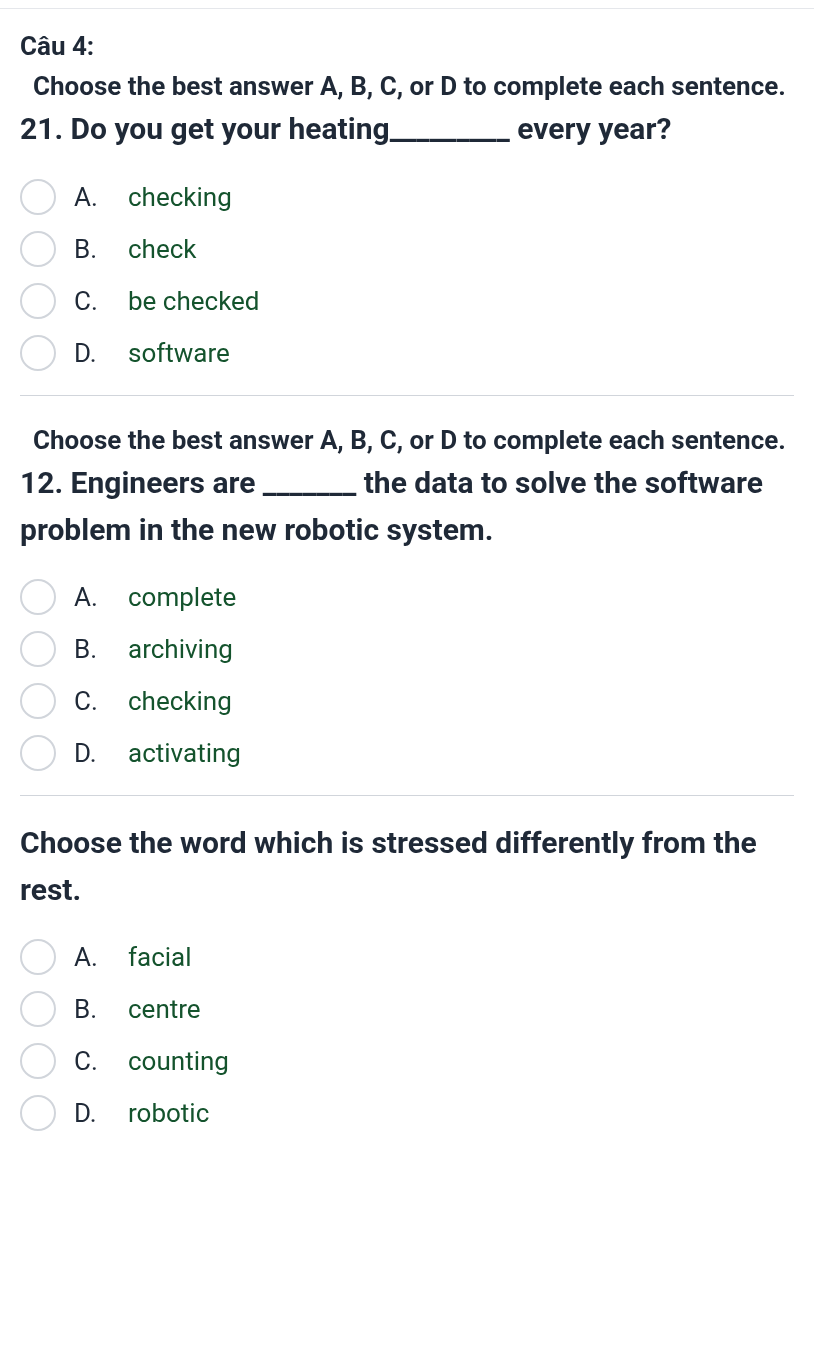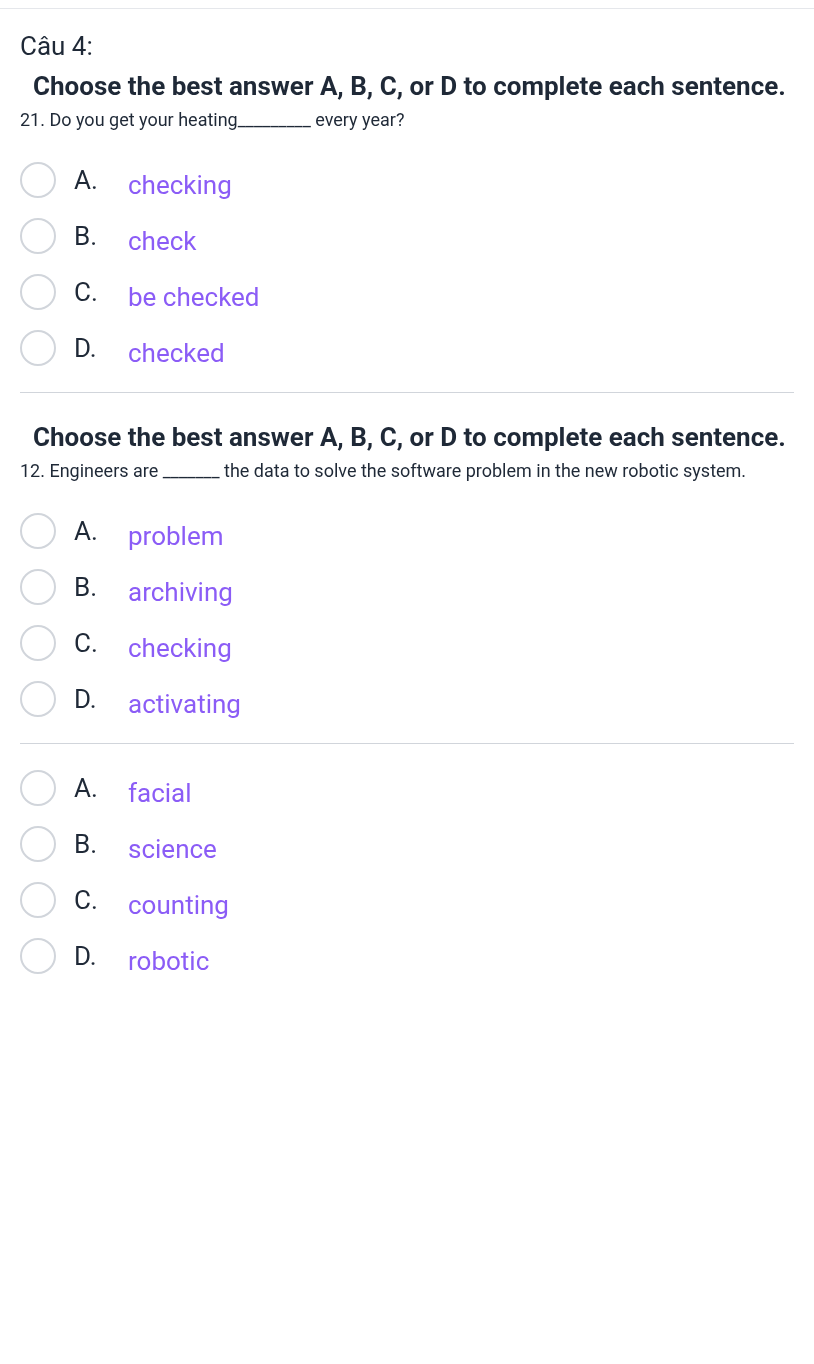--- a/index.html
+++ b/index.html
@@ -19,34 +19,34 @@
   margin-bottom: 24px;
   border-bottom: 1px solid #d1d5db;
 }
 .question-block:last-child {
   border-bottom: none;
   margin-bottom: 0;
   padding-bottom: 0;
 }
 .question-label {
   font-size: 26px;
-  font-weight: 400;
+  font-weight: 700;
   color: #1f2937;
   line-height: 1.5;
 }
 .question-instruction {
   font-size: 26px;
   font-weight: 700;
   color: #1f2937;
   line-height: 1.55;
   margin-left: 13px;
 }
 .question-prompt {
-  font-size: 18px;
-  font-weight: 400;
+  font-size: 30px;
+  font-weight: 700;
   color: #1f2937;
   line-height: 1.55;
   margin-bottom: 26px;
 }
 .options {
   display: flex;
   flex-direction: column;
   gap: 16px;
 }
 .option-row {
@@ -65,22 +65,21 @@
 }
 .option-letter {
   font-size: 26px;
   font-weight: 400;
   color: #1f2937;
   min-width: 36px;
 }
 .option-text {
   font-size: 26px;
   font-weight: 400;
-  color: #8b5cf6;
-  margin-top: 10px;
+  color: #14532d;
 }
 </style>
 </head>
 <body>
 
 <div class="container">
 
   <div class="question-block">
     <div class="question-label">Câu 4:</div>
     <div class="question-instruction">Choose the best answer A, B, C, or D to complete each sentence.</div>
@@ -97,63 +96,64 @@
         <span class="option-text">check</span>
       </div>
       <div class="option-row">
         <div class="radio"></div>
         <span class="option-letter">C.</span>
         <span class="option-text">be checked</span>
       </div>
       <div class="option-row">
         <div class="radio"></div>
         <span class="option-letter">D.</span>
-        <span class="option-text">checked</span>
+        <span class="option-text">software</span>
       </div>
     </div>
   </div>
 
   <div class="question-block">
     <div class="question-instruction">Choose the best answer A, B, C, or D to complete each sentence.</div>
     <div class="question-prompt">12. Engineers are _______ the data to solve the software problem in the new robotic system.</div>
     <div class="options">
       <div class="option-row">
         <div class="radio"></div>
         <span class="option-letter">A.</span>
-        <span class="option-text">problem</span>
+        <span class="option-text">complete</span>
       </div>
       <div class="option-row">
         <div class="radio"></div>
         <span class="option-letter">B.</span>
         <span class="option-text">archiving</span>
       </div>
       <div class="option-row">
         <div class="radio"></div>
         <span class="option-letter">C.</span>
         <span class="option-defer option-text">checking</span>
       </div>
       <div class="option-row">
         <div class="radio"></div>
         <span class="option-letter">D.</span>
         <span class="option-text">activating</span>
       </div>
     </div>
   </div>
 
   <div class="question-block">
+    <div class="question-prompt">Choose the word which is stressed differently from the rest.</div>
     <div class="options">
       <div class="option-row">
         <div class="radio"></div>
         <span class="option-letter">A.</span>
         <span class="option-text">facial</span>
       </div>
       <div class="option-row">
         <div class="radio"></div>
         <span class="option-letter">B.</span>
-        <span class="option-text">science</span>
+        <span class="option-text">centre</span>
       </div>
       <div class="option-row">
         <div class="radio"></div>
         <span class="option-letter">C.</span>
         <span class="option-text">counting</span>
       </div>
       <div class="option-row">
         <div class="radio"></div>
         <span class="option-letter">D.</span>
         <span class="option-text">robotic</span>

